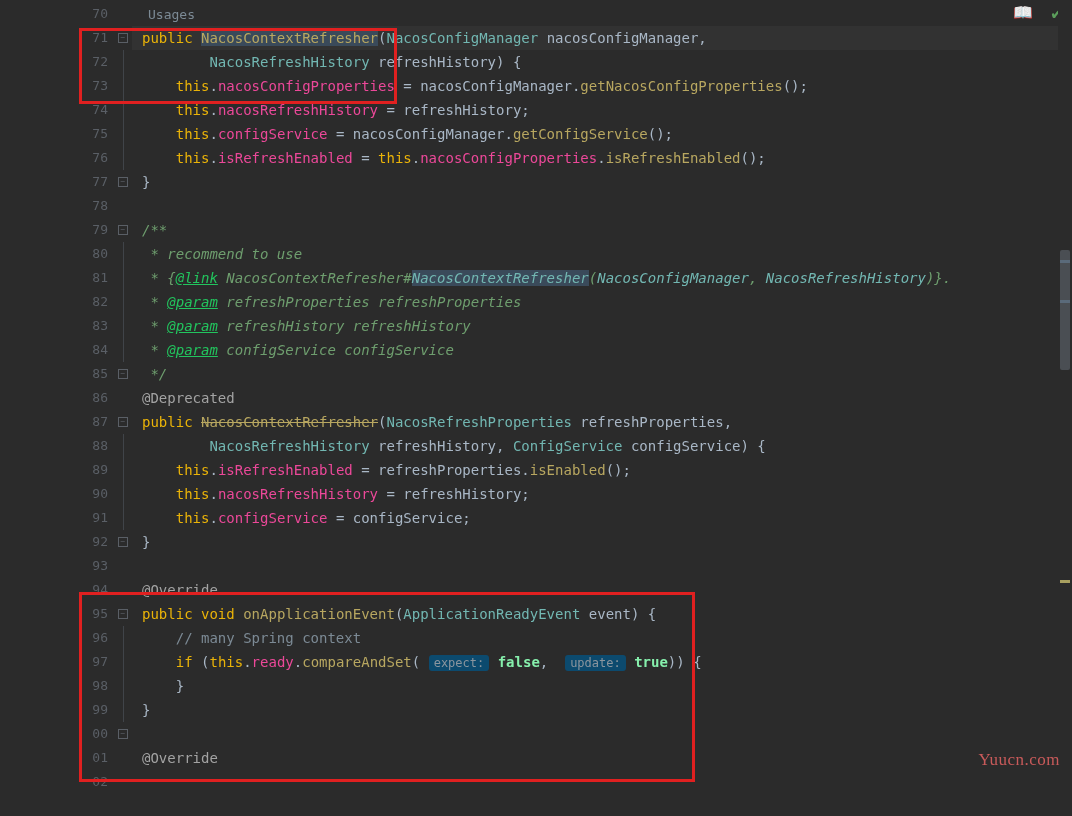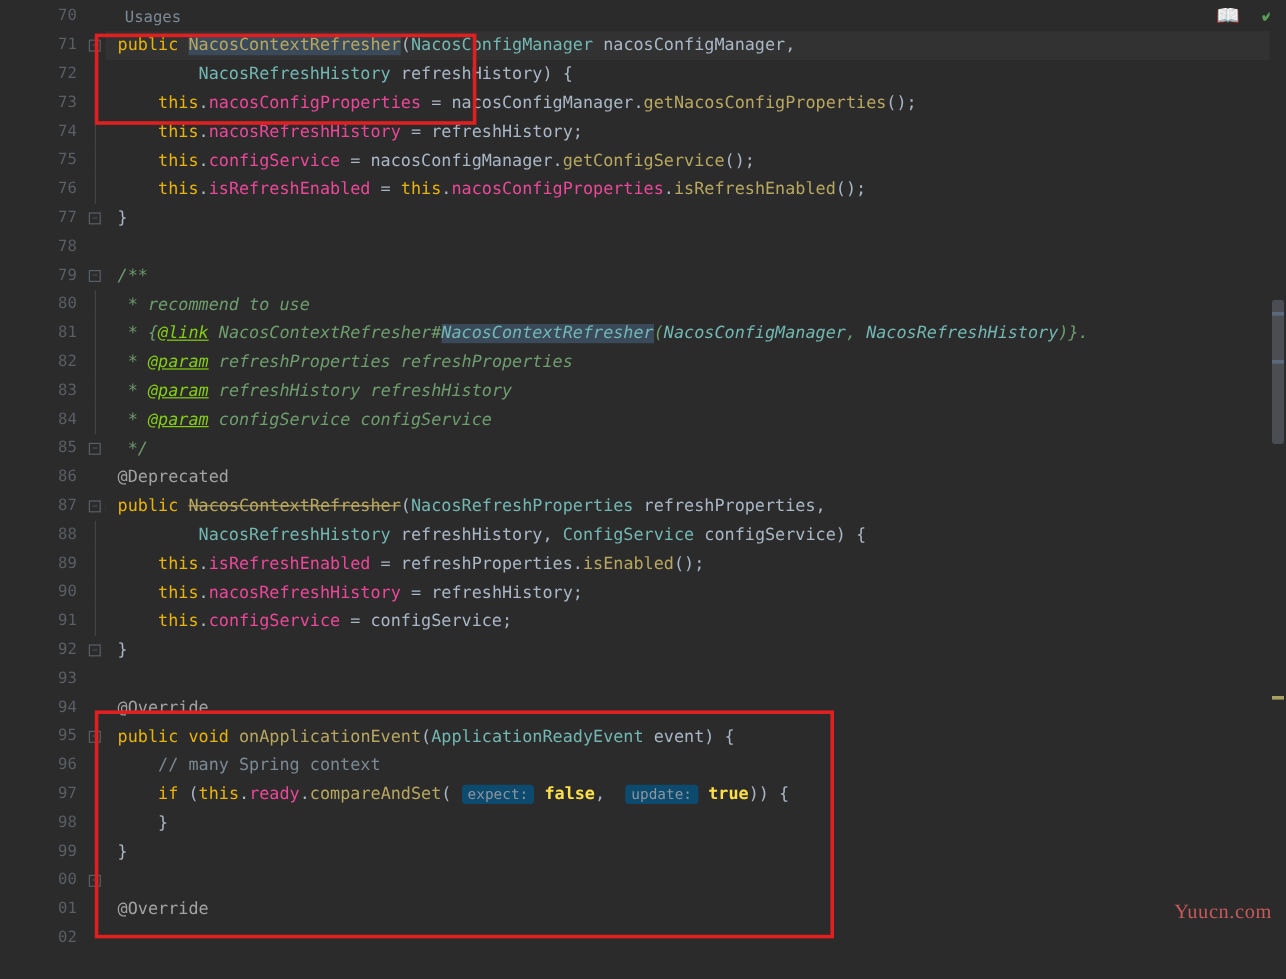--- a/index.html
+++ b/index.html
@@ -9,20 +9,21 @@
     font-size: 14px;
     color: #a9b7c6;
     overflow: hidden;
     width: 1072px;
     height: 816px;
     position: relative;
   }
   .editor-wrap {
     display: flex;
     height: 816px;
+    margin-left: 44px;
   }
   .gutter {
     width: 70px;
     background: #2b2b2b;
     text-align: right;
     padding-right: 6px;
     color: #5a5f66;
     font-size: 13px;
     flex-shrink: 0;
     padding-top: 2px;
@@ -49,23 +50,23 @@
     position: relative;
   }
   .line { height: 24px; line-height: 24px; white-space: pre; padding-left: 10px; position: relative; }
   .hl-line { background: #323232; }
   .kw { color: #eab308; }
   .type { color: #72b7b2; }
   .method { color: #b8a760; }
   .field { color: #ec4899; }
   .comment2 { color: #7c8a95; }
   .doc { color: #6e9e6e; font-style: italic; }
-  .doctag { color: #84cc16; font-style: italic; text-decoration: underline; }
+  .doctag { color: #22c55e; font-style: italic; text-decoration: underline; }
   .hint { background: #0c4a6e; color: #8b959e; font-style: normal; padding: 1px 5px; border-radius: 3px; font-size: 12px; }
-  .boolkw { color: #fde047; font-weight: bold; }
+  .boolkw { color: #86efac; font-weight: bold; }
   .sel2 { background: #3a4a5a; }
   .usages { color: #7c8a95; font-size: 13px; font-style: normal; }
   .ann { color: #a3a3a3; }
   .punc { color: #a9b7c6; }
   .param2 { color: #72b7b2; font-style: italic; }
 
   .redbox1 {
     position: absolute;
     border: 3px solid #e02020;
     left: 79px; top: 28px; width: 318px; height: 76px;

